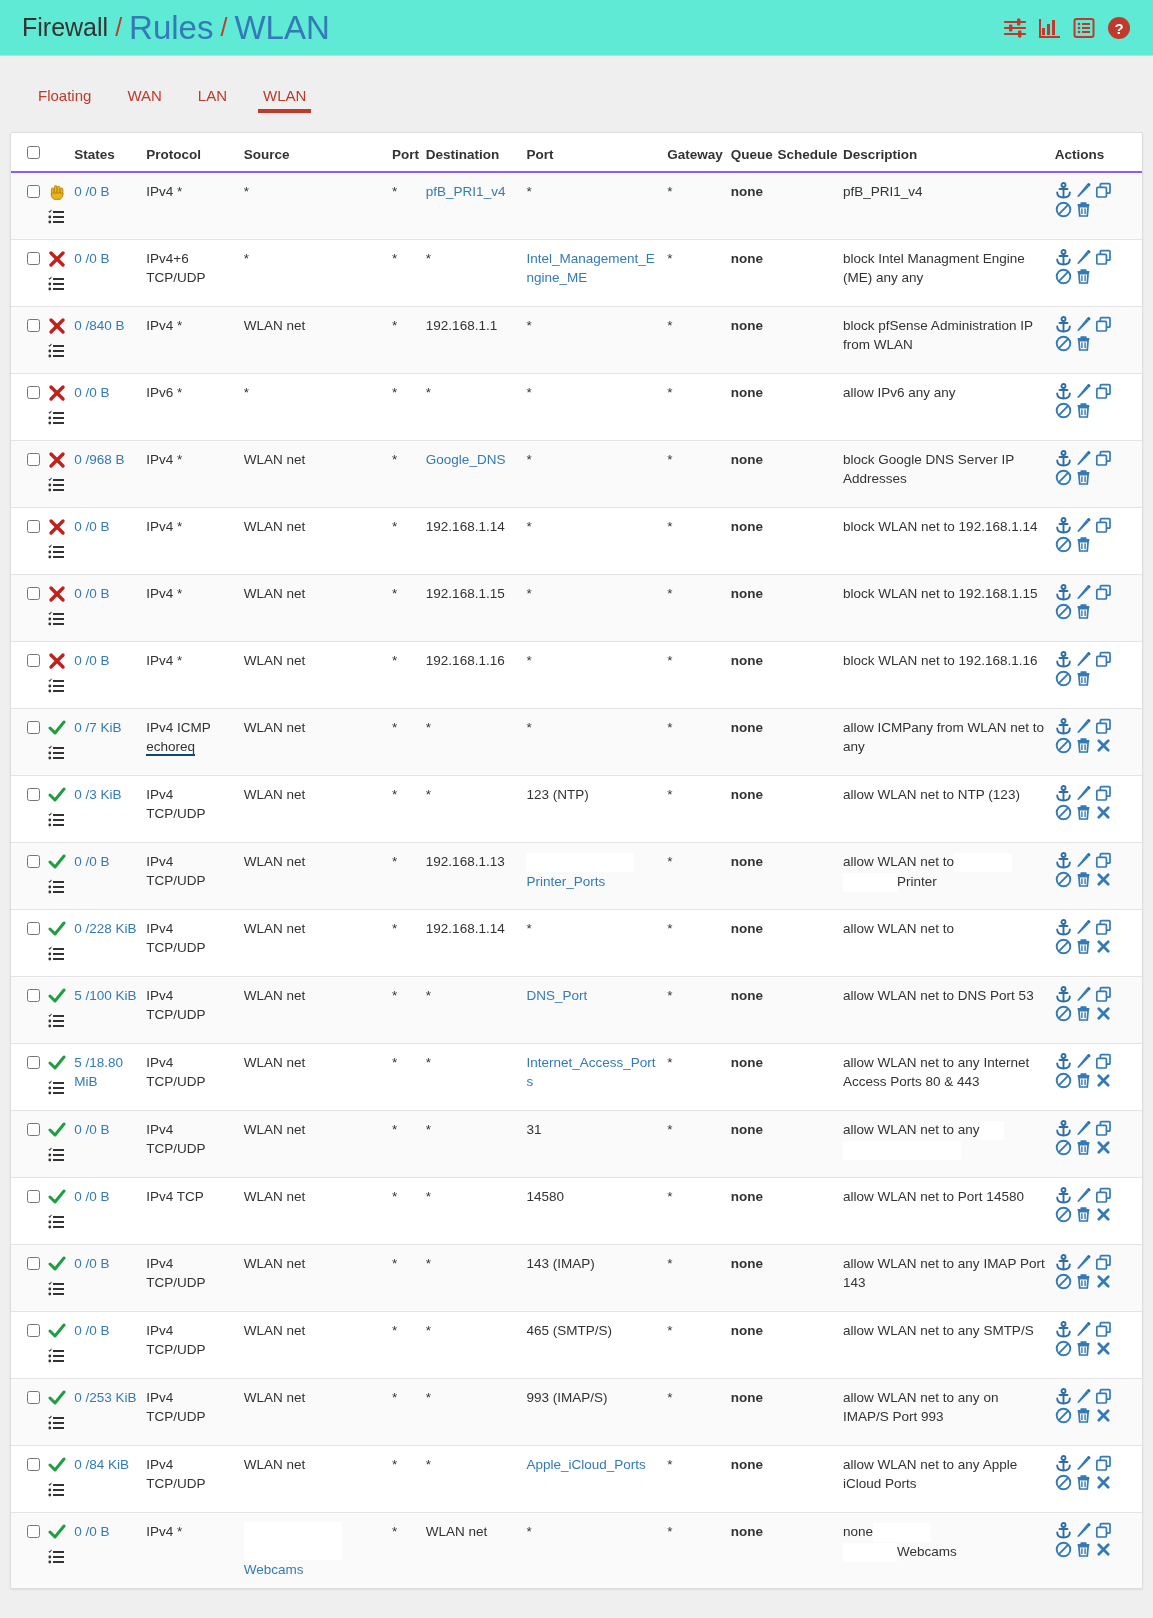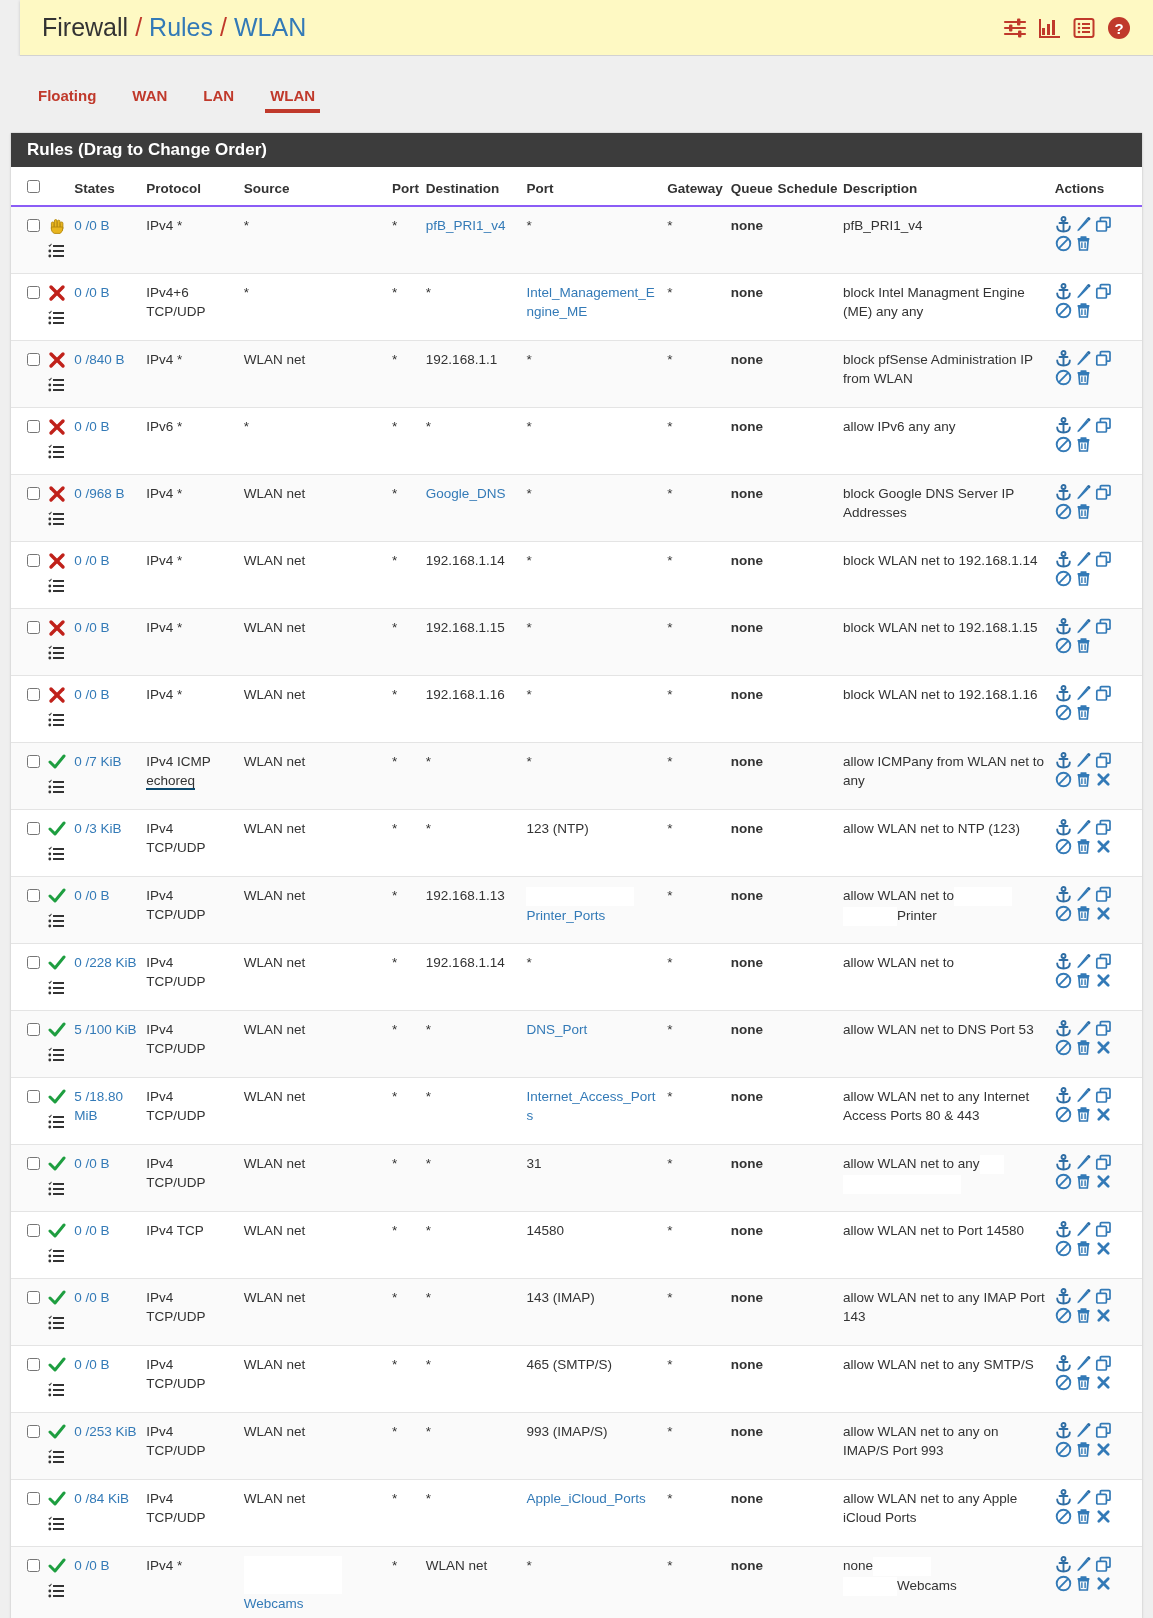--- a/index.html
+++ b/index.html
@@ -5,44 +5,42 @@
   * { box-sizing: border-box; }
   html, body {
     margin: 0; padding: 0;
     background: #efefef;
     font-family: "Liberation Sans", sans-serif;
   }
   body { width: 1153px; height: 1618px; overflow: hidden; }
 
   
   .bc-bar {
-    background: #fef9c3;
+    background: #5eead4;
     border-bottom: 1px solid #d2d2d2;
     box-shadow: 0 1px 3px rgba(0,0,0,.18);
     height: 56px;
     display: flex;
     align-items: center;
     padding: 0 16px 0 22px;
-    margin-left: 20px;
   }
   .bc-title { font-size: 25px; color: #333; font-weight: 400; white-space: nowrap; }
   .bc-sep   { font-size: 25px; color: #c0392b; margin: 0 7px; }
-  .bc-link  { font-size: 25px; color: #337ab7; text-decoration: none; }
+  .bc-link  { font-size: 33px; color: #337ab7; text-decoration: none; }
   .bc-spacer{ flex: 1; }
   .hdr-icons{ display: flex; align-items: center; gap: 12px; padding-right: 6px; }
   .hdr-icons svg { display: block; }
 
   
   .tabs {
     height: 62px;
     display: flex;
     align-items: flex-end;
     padding: 0 20px;
     background: #efefef;
-    font-weight: bold;
   }
   .tab {
     font-size: 15px;
     color: #c0392b;
     padding: 8px 18px 14px 18px;
     cursor: pointer;
     position: relative;
     white-space: nowrap;
   }
   .tab.active::after {
@@ -179,21 +177,20 @@
 </div>
 
 <div class="tabs" id="tabs">
     <div class="tab">Floating</div>
     <div class="tab">WAN</div>
     <div class="tab">LAN</div>
     <div class="tab active">WLAN</div>
   </div>
 
 <div class="panel">
-  <div class="panel-head">Rules (Drag to Change Order)</div>
 
   <table class="rules">
     <colgroup>
       <col class="c-chk">
         <col class="c-act">
         <col class="c-state">
         <col class="c-proto">
         <col class="c-src">
       <col class="c-sport">
         <col class="c-dst">

